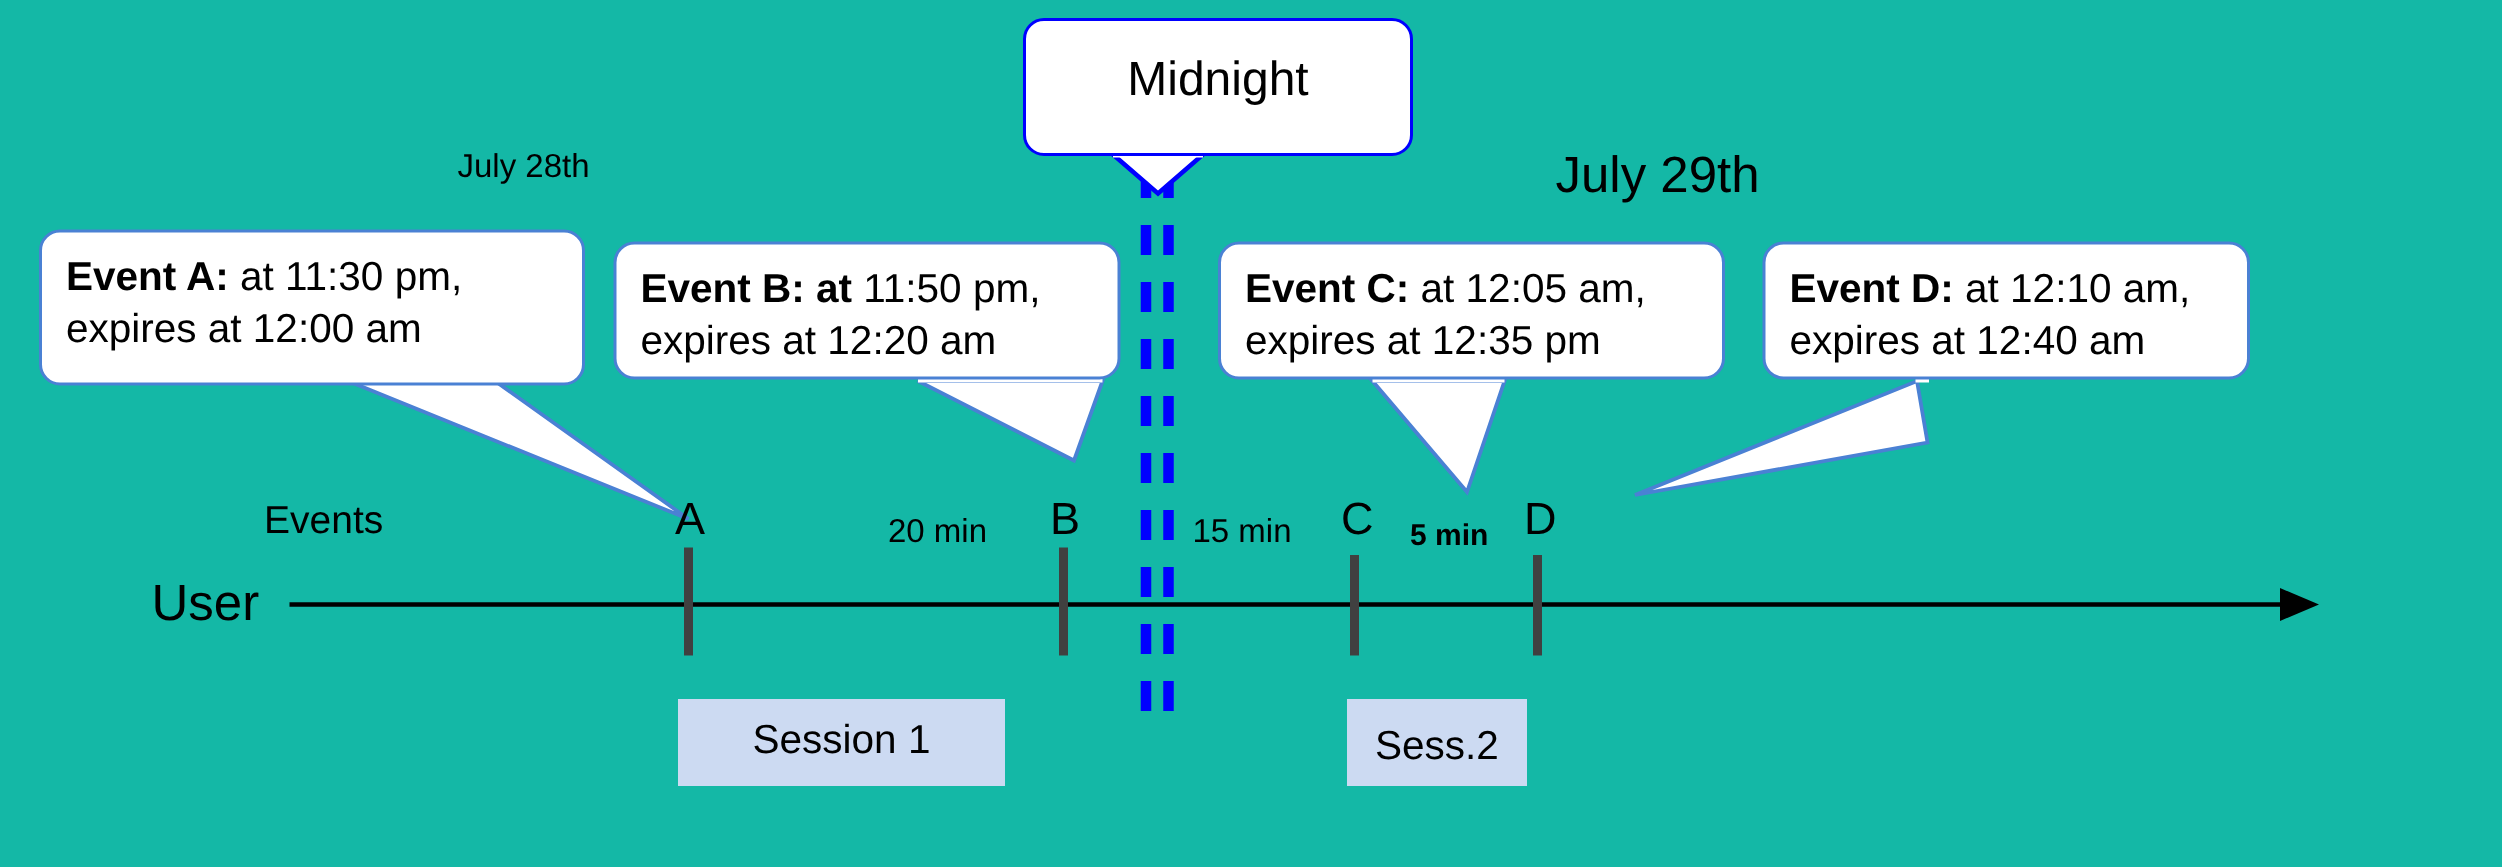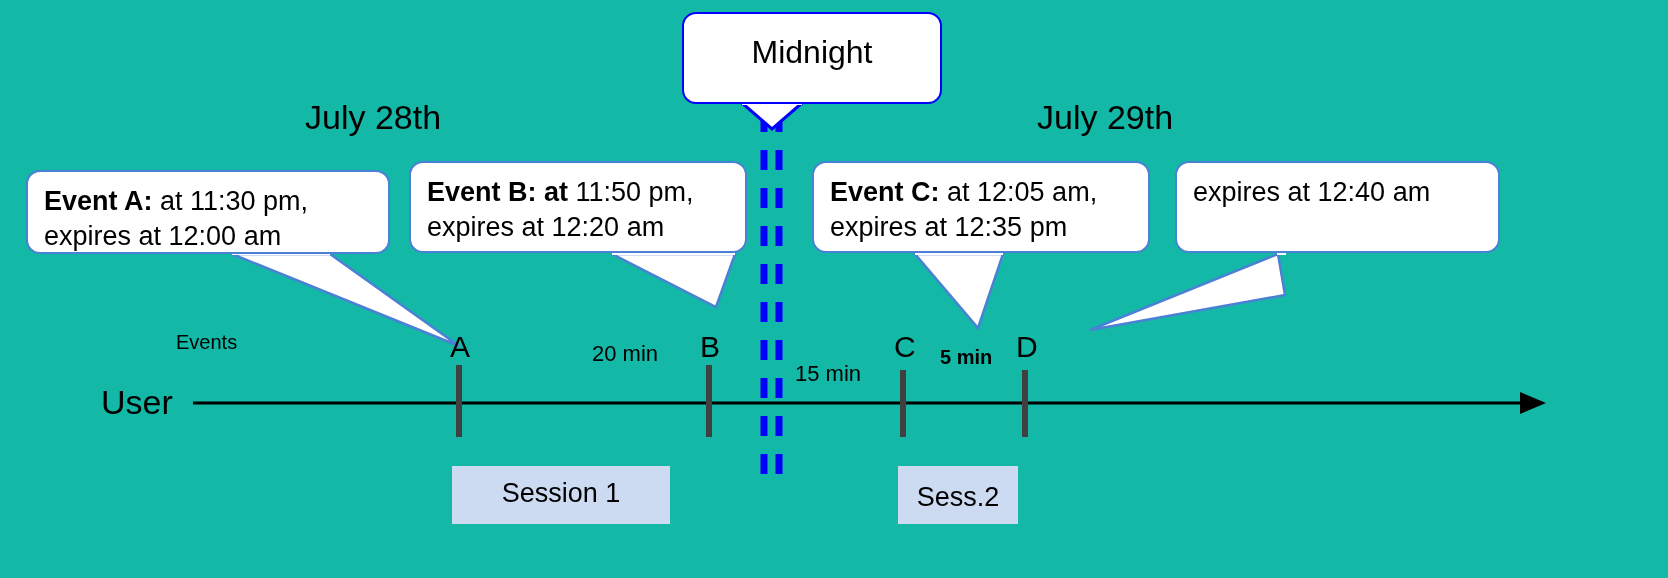--- a/index.html
+++ b/index.html
@@ -35,21 +35,21 @@
     border-radius: 14px;
     padding: 12px 16px 10px 16px;
     font-size: 27px;
     line-height: 1.30;
     color: #000000;
     white-space: nowrap;
     z-index: 3;
   }
   .callout b { font-weight: bold; }
 
-  #callout-a { left: 26px;   top: 170px; width: 364px; height: 84px; }
+  #callout-a { left: 26px;   top: 153px; width: 364px; height: 104px; }
   #callout-b { left: 409px;  top: 161px; width: 338px; height: 92px; }
   #callout-c { left: 812px;  top: 161px; width: 338px; height: 92px; }
   #callout-d { left: 1175px; top: 161px; width: 325px; height: 92px; }
 
   #callout-midnight {
     position: absolute;
     left: 682px;
     top: 12px;
     width: 260px;
     height: 92px;
@@ -64,34 +64,34 @@
     z-index: 3;
   }
 
   
   .lbl {
     position: absolute;
     color: #000000;
     white-space: nowrap;
     z-index: 4;
   }
-  #date-left   { left: 305px;  top: 98px;  font-size: 34px; }
+  #date-left   { left: 305px;  top: 98px;  font-size: 22px; }
   #date-right  { left: 1037px; top: 98px;  font-size: 34px; }
-  #events-lbl  { left: 176px;  top: 331px; font-size: 20px; }
+  #events-lbl  { left: 176px;  top: 331px; font-size: 26px; }
   #user-lbl    { left: 101px;  top: 383px; font-size: 34px; }
 
   .tick-lbl { position: absolute; font-size: 30px; z-index: 4; }
   #tl-a { left: 450px; top: 330px; }
   #tl-b { left: 700px; top: 330px; }
   #tl-c { left: 894px; top: 330px; }
   #tl-d { left: 1016px; top: 330px; }
 
   .gap-lbl { position: absolute; font-size: 22px; z-index: 4; }
   #gap-1 { left: 592px; top: 341px; }
-  #gap-2 { left: 795px; top: 361px; }
+  #gap-2 { left: 795px; top: 341px; }
   #gap-3 { left: 940px; top: 346px; font-size: 20px; font-weight: bold; }
 
   
   .session {
     position: absolute;
     background: #ccdaf2;
     color: #000000;
     font-size: 27px;
     text-align: center;
     z-index: 2;
@@ -172,20 +172,21 @@
     <div><b>Event B: at</b><span> 11:50 pm,</span></div>
     <div>expires at 12:20 am</div>
   </div>
 
   <div class="callout" id="callout-c">
     <div><b>Event C:</b><span> at 12:05 am,</span></div>
     <div>expires at 12:35 pm</div>
   </div>
 
   <div class="callout" id="callout-d">
+    <div><b>Event D:</b><span>  at 12:10 am,</span></div>
     <div>expires at 12:40 am</div>
   </div>
 
   <div class="lbl" id="events-lbl">Events</div>
   <div class="lbl" id="user-lbl">User</div>
 
   <div class="tick-lbl" id="tl-a">A</div>
   <div class="tick-lbl" id="tl-b">B</div>
   <div class="tick-lbl" id="tl-c">C</div>
   <div class="tick-lbl" id="tl-d">D</div>

